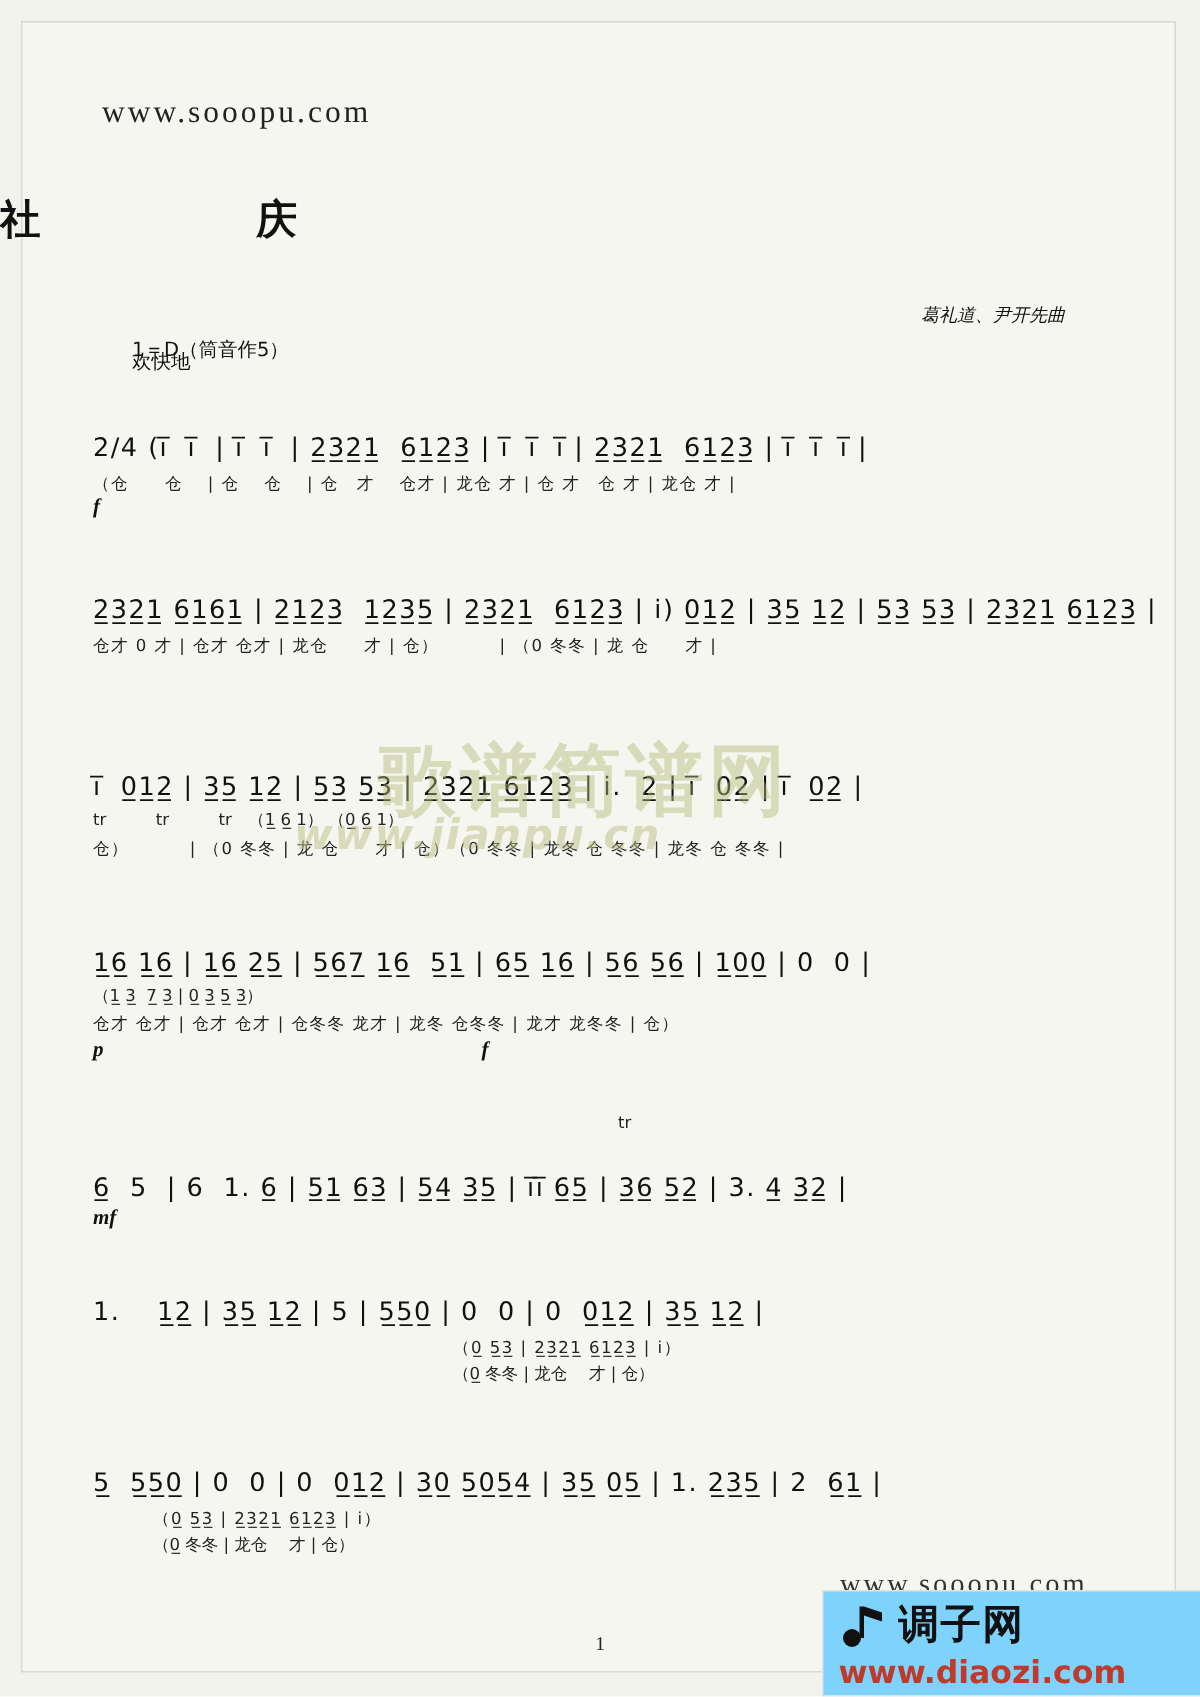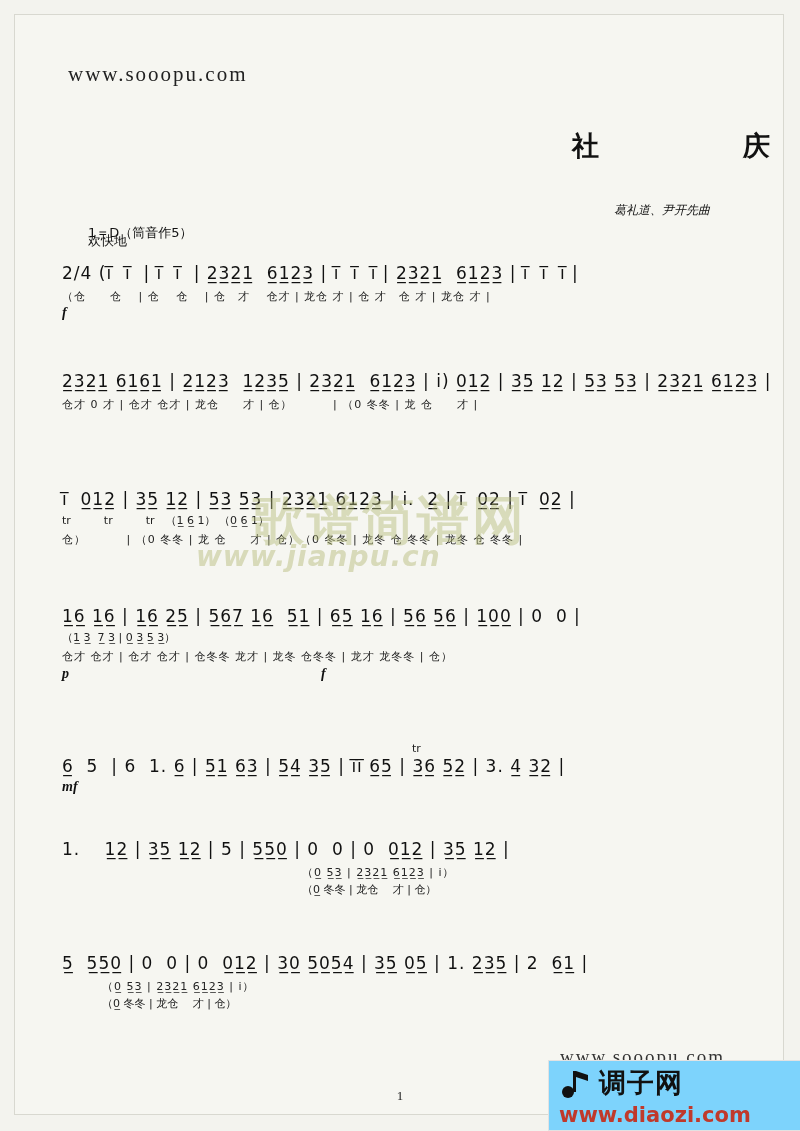--- a/index.html
+++ b/index.html
@@ -43,21 +43,21 @@
     font-family: "Liberation Serif", serif;
     font-size: 19px;
     letter-spacing: 2px;
     color: #333;
   }
   .title {
     position: absolute;
     left: 0;
     top: 128px;
     width: 800px;
-    text-align: right;
+    text-align: left;
     font-family: "DejaVu Sans", sans-serif;
     font-weight: bold;
     font-size: 27px;
     letter-spacing: 30px;
     color: #111;
   }
   .key-sig {
     position: absolute;
     left: 88px;
     top: 200px;
@@ -99,20 +99,21 @@
     left: 62px;
     width: 680px;
     font-family: "DejaVu Sans", sans-serif;
     color: #111;
   }
   .notes {
     font-size: 17px;
     letter-spacing: 1px;
     white-space: pre;
     line-height: 1.35;
+    margin-top: 26px;
   }
   .lyric {
     font-size: 11px;
     letter-spacing: 1px;
     white-space: pre;
     color: #222;
     margin-top: 4px;
   }
   .dyn {
     font-family: "Liberation Serif", serif;

